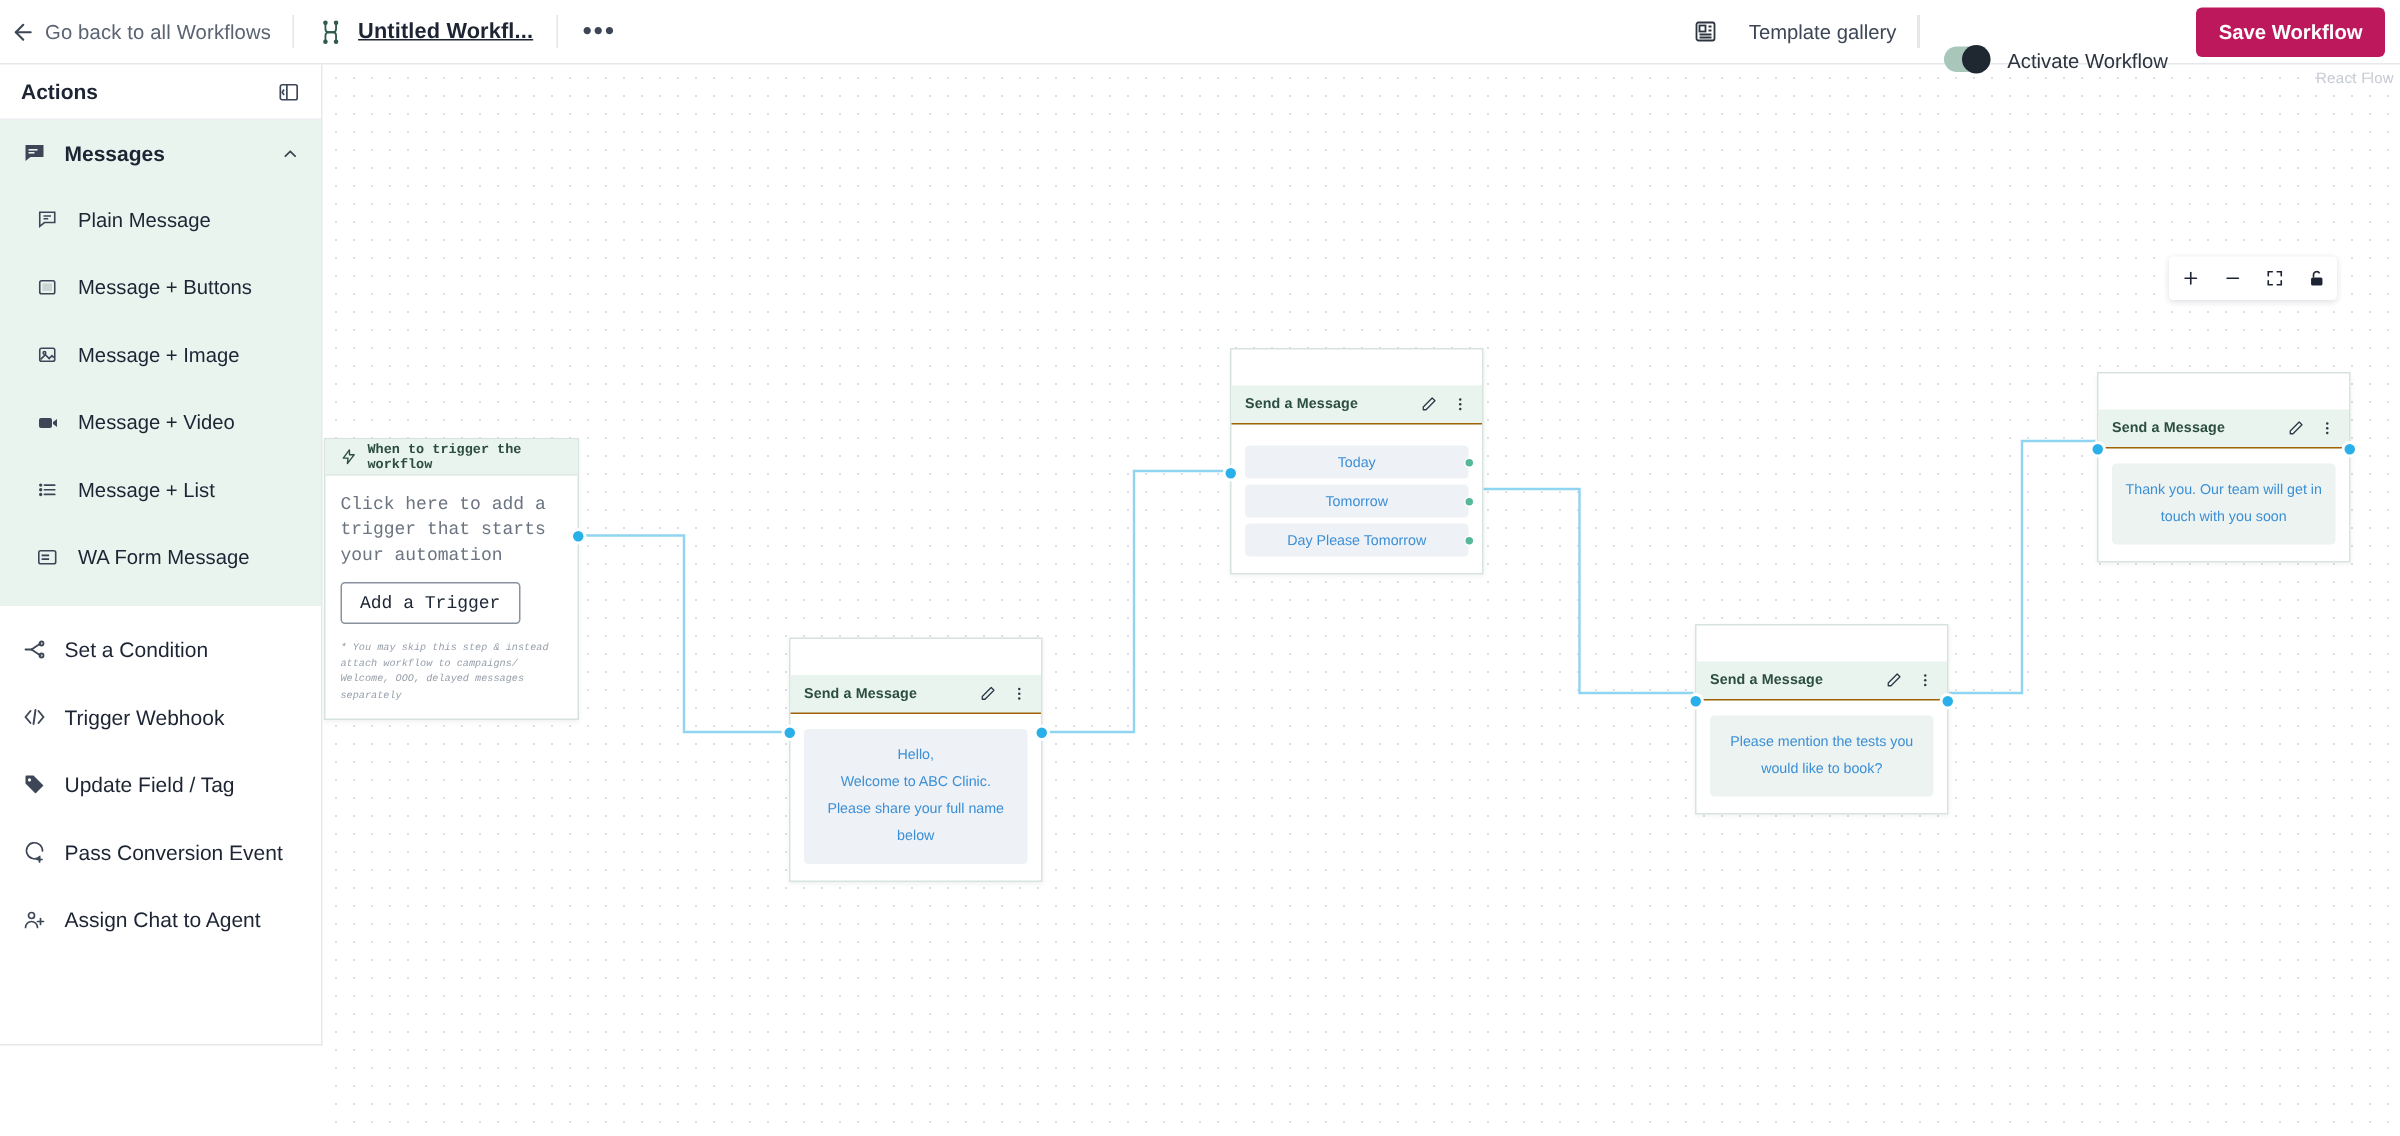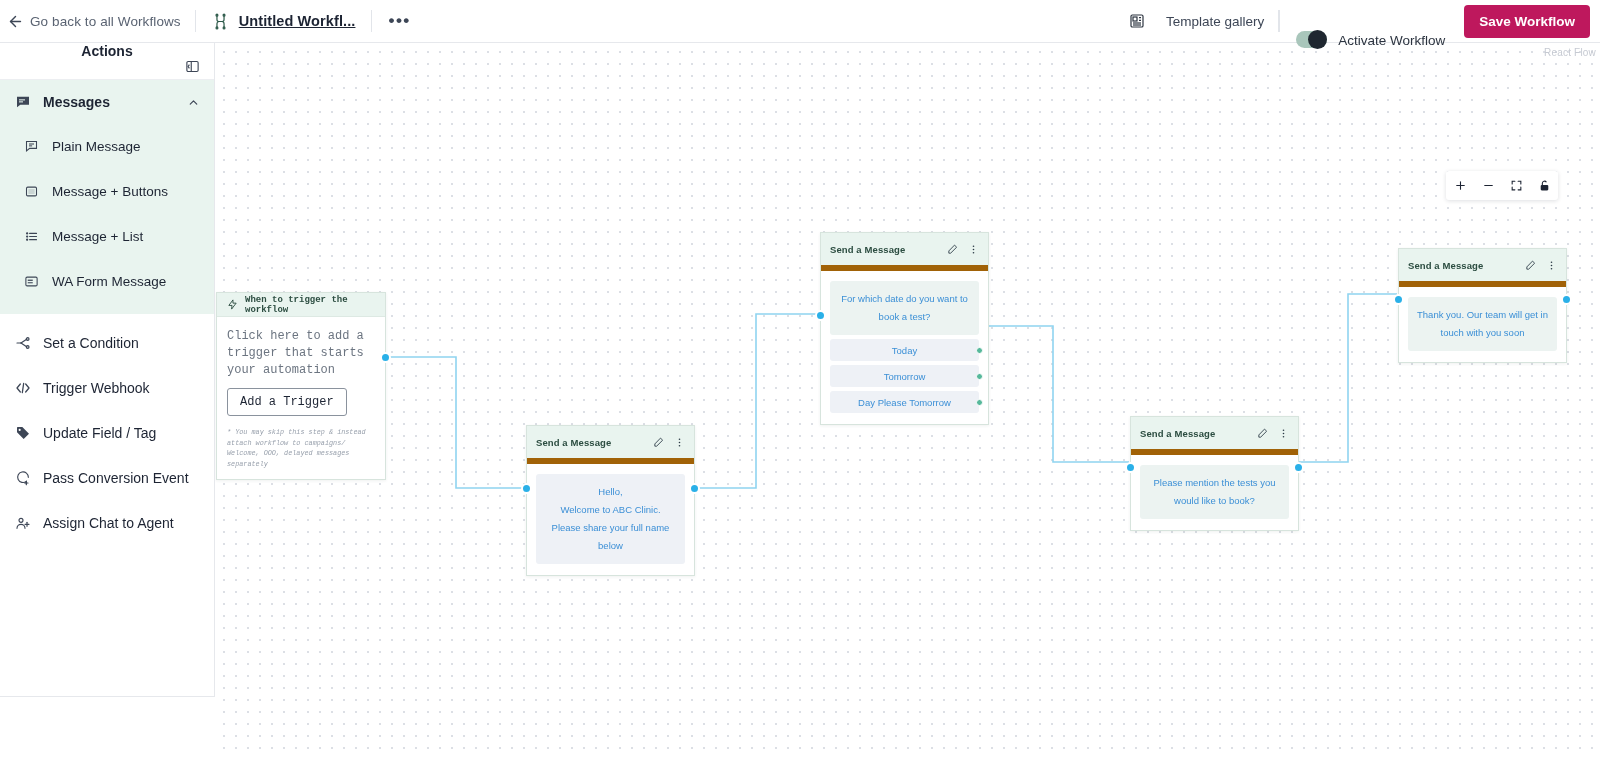--- a/index.html
+++ b/index.html
@@ -59,21 +59,20 @@
 
   
   .sidebar {
     position: absolute; left: 0; top: 43px; width: 215px; height: 654px;
     background: #ffffff; border-right: 1px solid #e6e8ec; border-bottom: 1px solid #e6e8ec;
     z-index: 30; overflow: hidden;
   }
   .sb-head {
     height: 37px; display: flex; align-items: center; padding: 0 14px;
     border-bottom: 1px solid #eceef1;
-    flex-direction: column;
   }
   .sb-head-title { font-size: 14px; font-weight: bold; color: #1d2433; }
   .sb-collapse { margin-left: auto; color: #3d4656; display:flex; align-items:center;}
   .msg-group { background: #e9f4ef; padding-bottom: 10px; }
   .sb-row {
     display: flex; align-items: center; gap: 12px; height: 45px; padding: 0 14px;
     font-size: 14px; color: #1d2433;
   }
   .sb-row.group-head { font-weight: bold; height: 44px; }
   .sb-row.group-head .chev { margin-left: auto; color: #3d4656; display:flex; }
@@ -110,22 +109,22 @@
 
   
   .node {
     position: absolute;
     background: #ffffff;
     border: 1px solid #d7e4dd;
     box-shadow: 0 1px 3px rgba(30,50,45,.07);
   }
   .node-head {
     background: #e9f4ef;
-    border-bottom: 6px solid #a16207;
-    height: 38px; display: flex; align-items: center; padding: 0 9px;
+    border-bottom: 1px solid #a16207;
+    height: 26px; display: flex; align-items: center; padding: 0 9px; margin-top: 24px;
   }
   .node-title { font-size: 9.5px; color: #2c4d41; font-weight: bold; letter-spacing: .1px; }
   .node-actions { margin-left: auto; display: flex; align-items: center; gap: 10px; }
   .node-actions .ic { color: #2b3a45; display: flex; align-items: center; }
   .node-body { padding: 10px 9px 11px; }
   .bubble {
     background: #eef1f6; border-radius: 3px; padding: 9px 8px;
     text-align: center; color: #3b8fd6; font-size: 9.5px; line-height: 1.9;
   }
   .bubble.mint { background: #ecf3f1; }
@@ -267,20 +266,39 @@
         <span class="sb-ic">
           <svg width="15" height="15" viewBox="0 0 24 24" fill="none" stroke="currentColor" stroke-width="1.7">
               <rect x="4" y="5" width="16" height="14" rx="2"></rect>
               <rect x="7" y="8" width="10" height="8" fill="currentColor" opacity=".18" stroke="none"></rect>
             </svg>
         </span>
         <span>Message + Buttons</span>
       </div>
       <div class="sb-row sb-sub">
         <span class="sb-ic">
+          <svg width="15" height="15" viewBox="0 0 24 24" fill="none" stroke="currentColor" stroke-width="1.7">
+              <rect x="4" y="5" width="16" height="14" rx="2"></rect>
+              <circle cx="9" cy="10" r="1.4"></circle>
+              <polyline points="5 17 10 12 14 16 17 13 19 15"></polyline>
+            </svg>
+        </span>
+        <span>Message + Image</span>
+      </div>
+      <div class="sb-row sb-sub">
+        <span class="sb-ic">
+          <svg width="16" height="16" viewBox="0 0 24 24" fill="currentColor">
+              <rect x="3" y="7" width="13" height="10" rx="2"></rect>
+              <path d="M17 11l4-3v8l-4-3z"></path>
+            </svg>
+        </span>
+        <span>Message + Video</span>
+      </div>
+      <div class="sb-row sb-sub">
+        <span class="sb-ic">
           <svg width="15" height="15" viewBox="0 0 24 24" fill="none" stroke="currentColor" stroke-width="1.8" stroke-linecap="round">
               <line x1="9" y1="7" x2="20" y2="7"></line>
               <line x1="9" y1="12" x2="20" y2="12"></line>
               <line x1="9" y1="17" x2="20" y2="17"></line>
               <circle cx="5" cy="7" r=".9" fill="currentColor"></circle>
               <circle cx="5" cy="12" r=".9" fill="currentColor"></circle>
               <circle cx="5" cy="17" r=".9" fill="currentColor"></circle>
             </svg>
         </span>
         <span>Message + List</span>
@@ -455,23 +473,20 @@
           <span class="ic">
             <svg width="11" height="11" viewBox="0 0 24 24" fill="currentColor">
                 <circle cx="12" cy="5" r="1.8"></circle>
                 <circle cx="12" cy="12" r="1.8"></circle>
                 <circle cx="12" cy="19" r="1.8"></circle>
               </svg>
           </span>
         </span>
       </div>
       <div class="node-body">
-        <div class="bubble mint">
-          <span class="bubble-line">For which date do you want to book a test?</span>
-        </div>
         <div class="btn-row">
           <span>Today</span>
           <span class="handle small-green" style="right:-4px; top:8px;"></span>
         </div>
         <div class="btn-row">
           <span>Tomorrow</span>
           <span class="handle small-green" style="right:-4px; top:8px;"></span>
         </div>
         <div class="btn-row">
           <span>Day Please Tomorrow</span>

